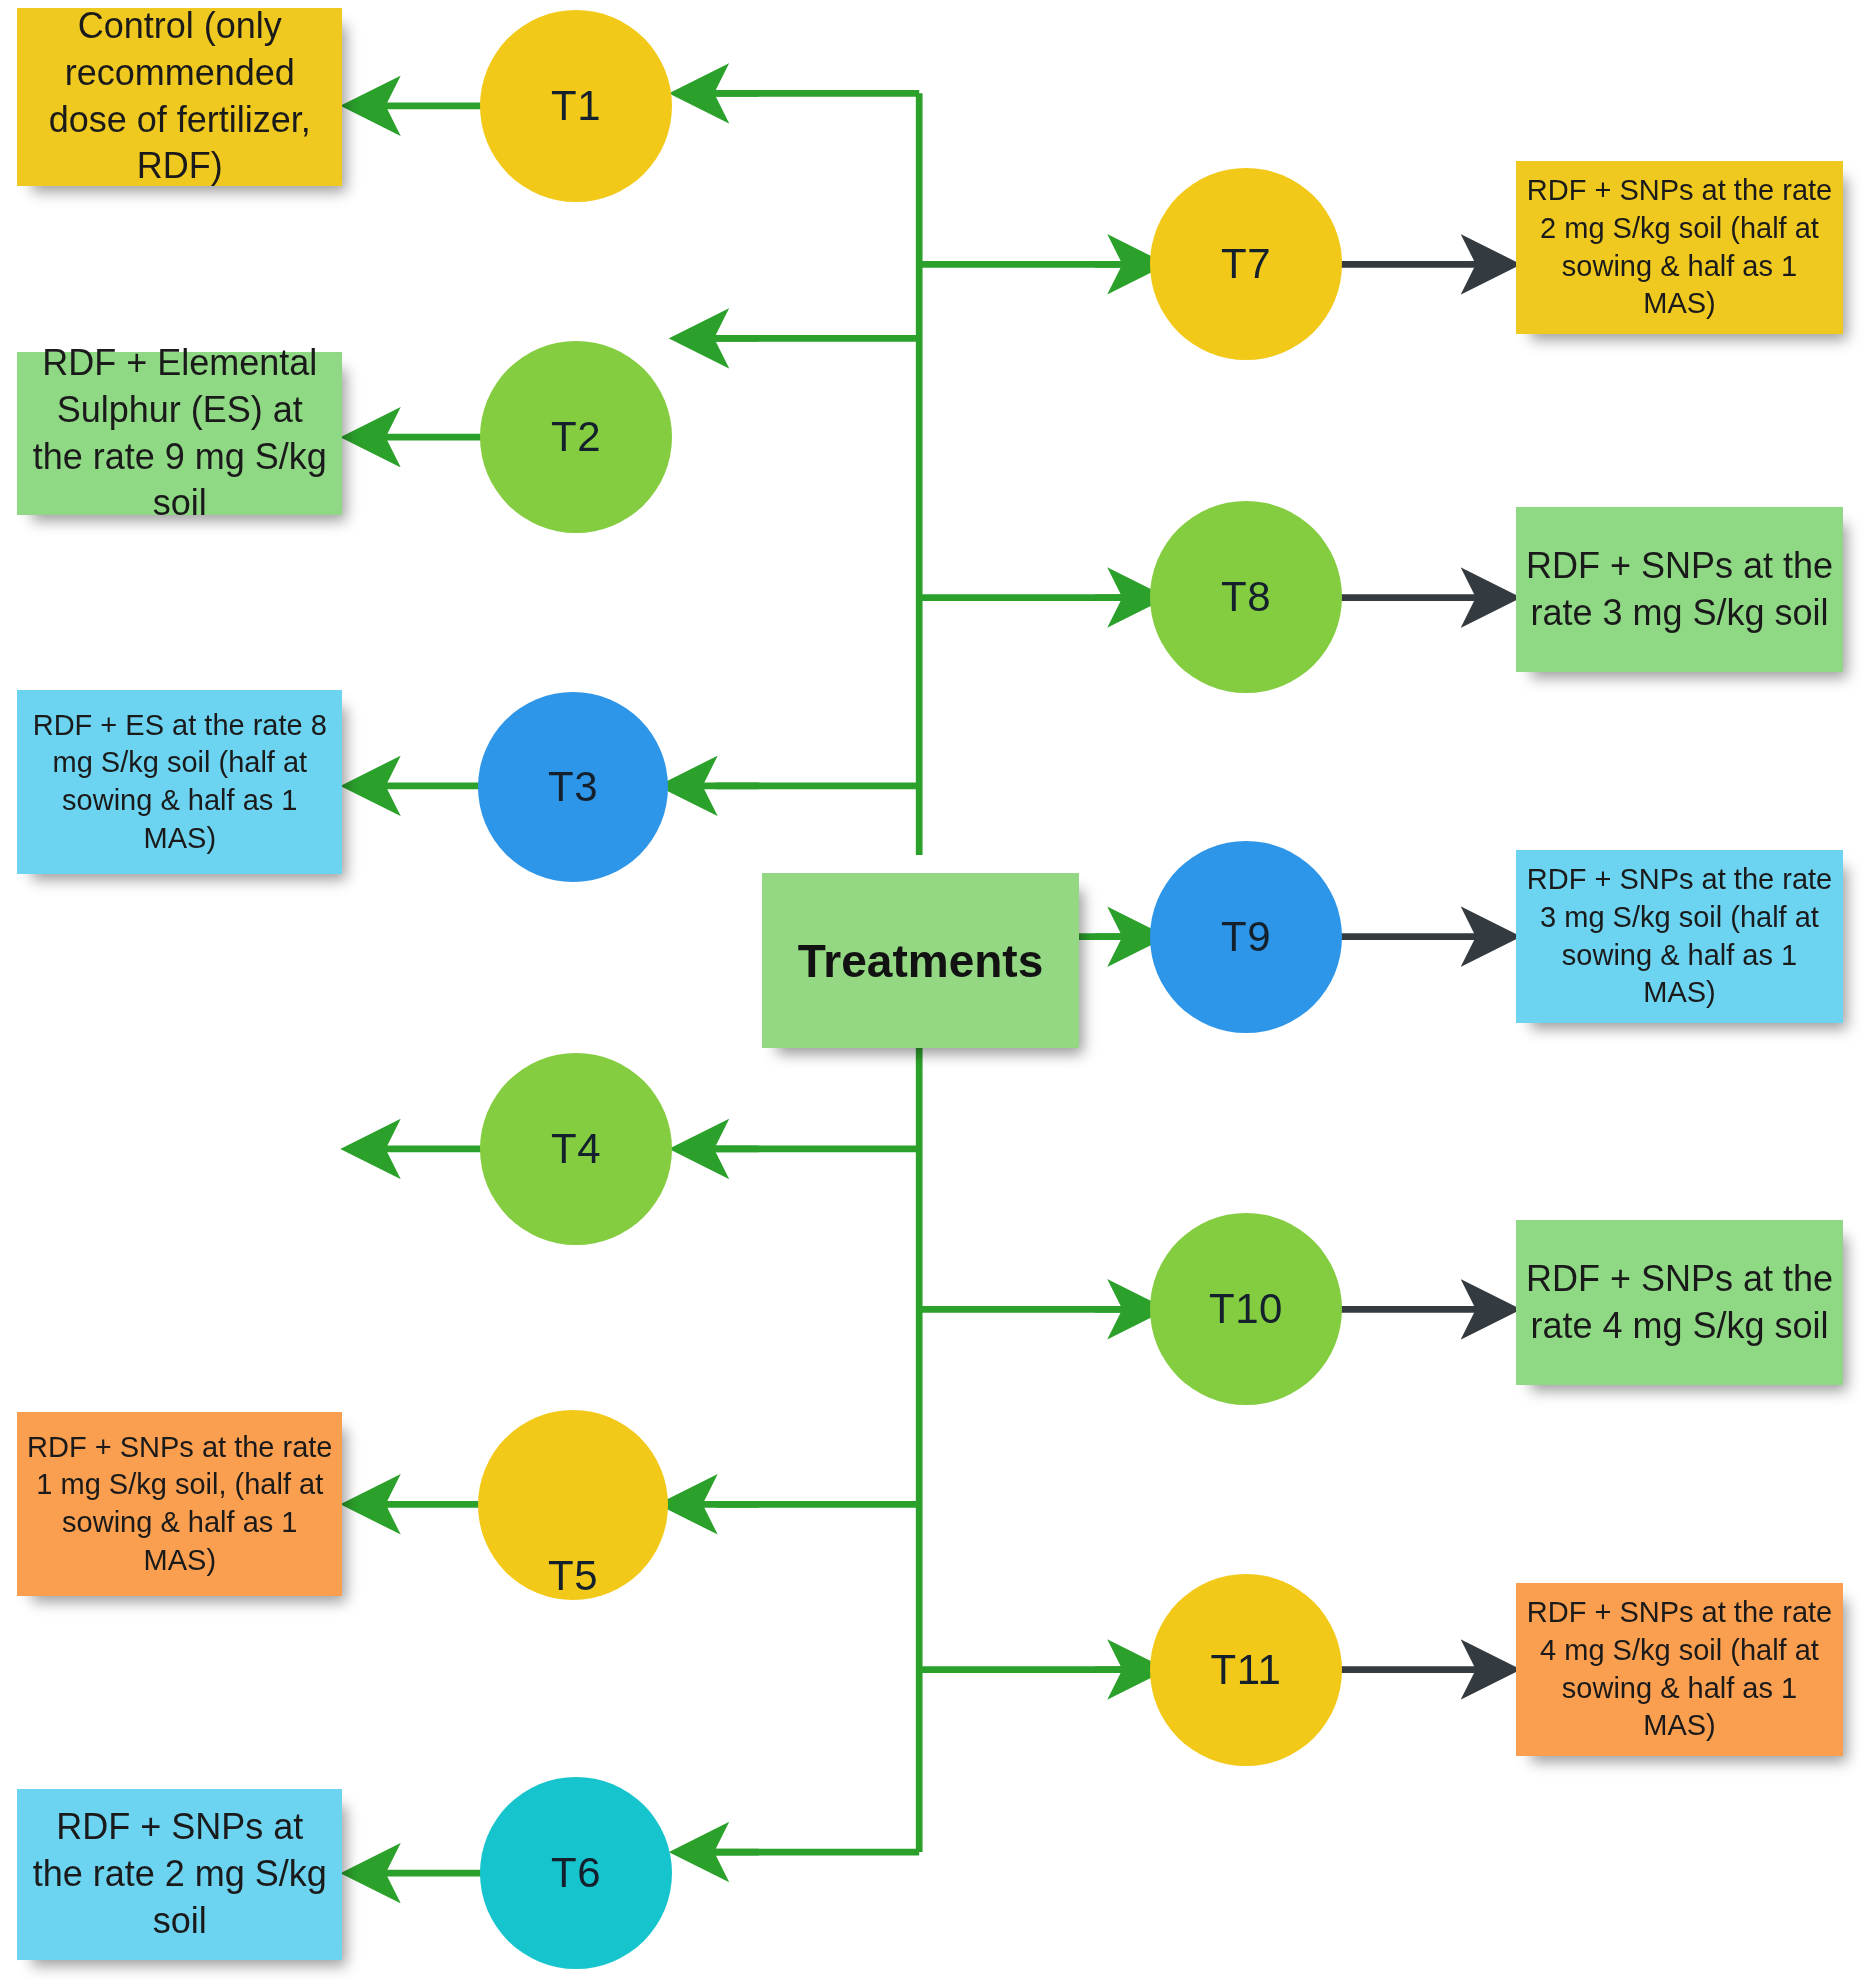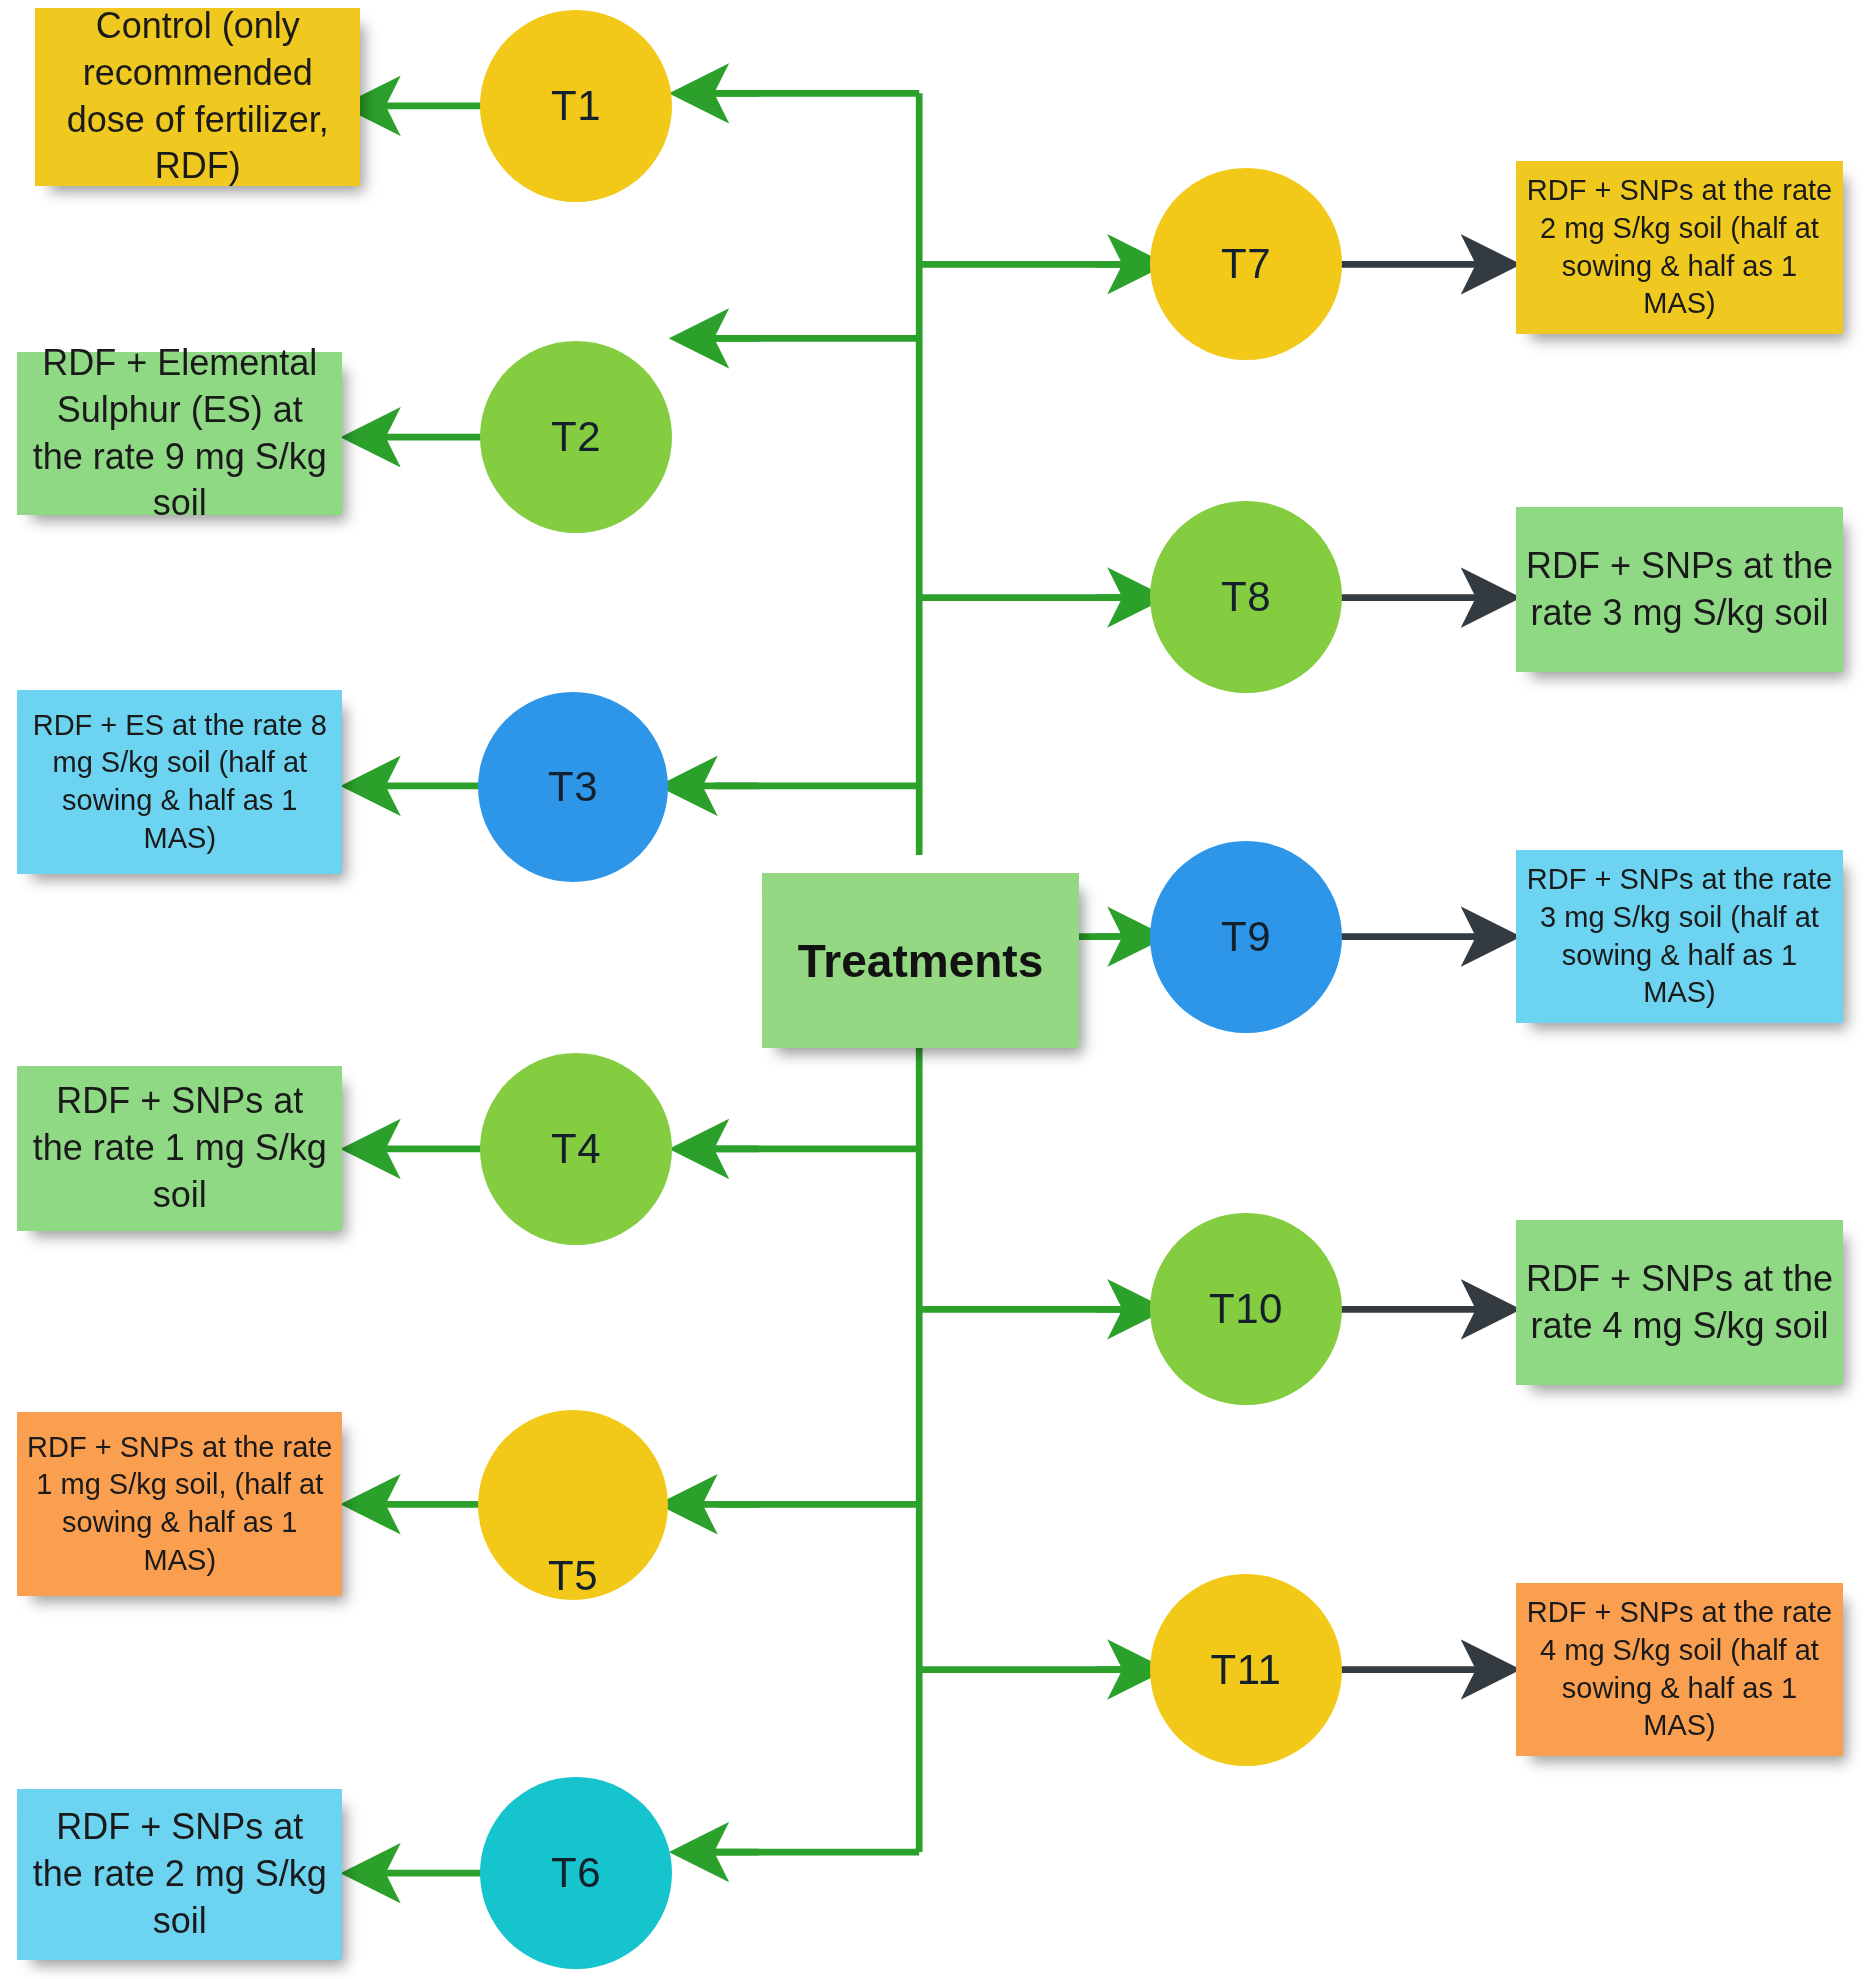--- a/index.html
+++ b/index.html
@@ -133,35 +133,32 @@
 
     <g stroke="#333A40" stroke-width="7" fill="none" marker-end="url(#dArrow)">
       <path d="M 1352 275  L 1568 275"></path>
       <path d="M 1352 622  L 1568 622"></path>
       <path d="M 1352 975  L 1568 975"></path>
       <path d="M 1352 1363 L 1568 1363"></path>
       <path d="M 1352 1738 L 1568 1738"></path>
     </g>
   </svg>
 
-  <div class="note big" style="left:17.3px; top:7.7px; width:325px; height:178px; background:#EFC820;margin-left:18px;">
+  <div class="note big" style="left:17.3px; top:7.7px; width:325px; height:178px; background:#EFC820;">
     <span>Control (only recommended dose of fertilizer, RDF)</span>
   </div>
 
   <div class="note big" style="left:17.3px; top:352px; width:325px; height:163px; background:#8FD884;">
     <span>RDF + Elemental Sulphur (ES) at the rate 9 mg S/kg soil</span>
   </div>
 
   <div class="note small" style="left:17.3px; top:690px; width:325px; height:184px; background:#6CD3F0;">
     <span>RDF + ES at the rate 8 mg S/kg soil (half at sowing &amp; half as 1 MAS)</span>
   </div>
 
-  <div class="note big" style="left:17.3px; top:1066px; width:325px; height:165px; background:#8FD884;">
-    <span>RDF + SNPs at the rate 1 mg S/kg soil</span>
-  </div>
 
   <div class="note small" style="left:17.3px; top:1412px; width:325px; height:184px; background:#FA9E4F;">
     <span>RDF + SNPs at the rate 1 mg S/kg soil, (half at sowing &amp; half as 1 MAS)</span>
   </div>
 
   <div class="note big" style="left:17.3px; top:1789px; width:325px; height:171px; background:#6CD3F0;">
     <span>RDF + SNPs at the rate 2 mg S/kg soil</span>
   </div>
 
   <div class="circle" style="left:480px; top:9.6px; width:192px; height:192px; background:#F2C918;">

